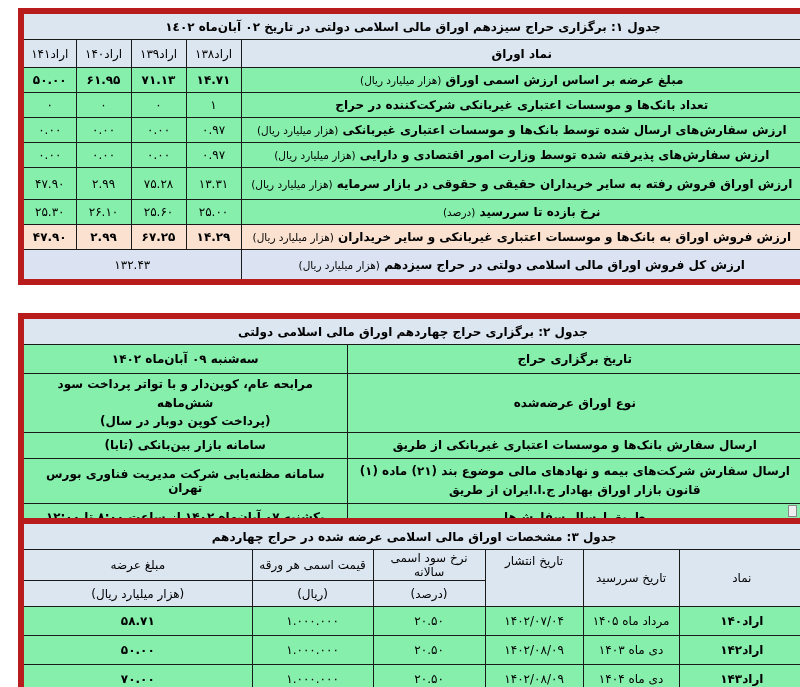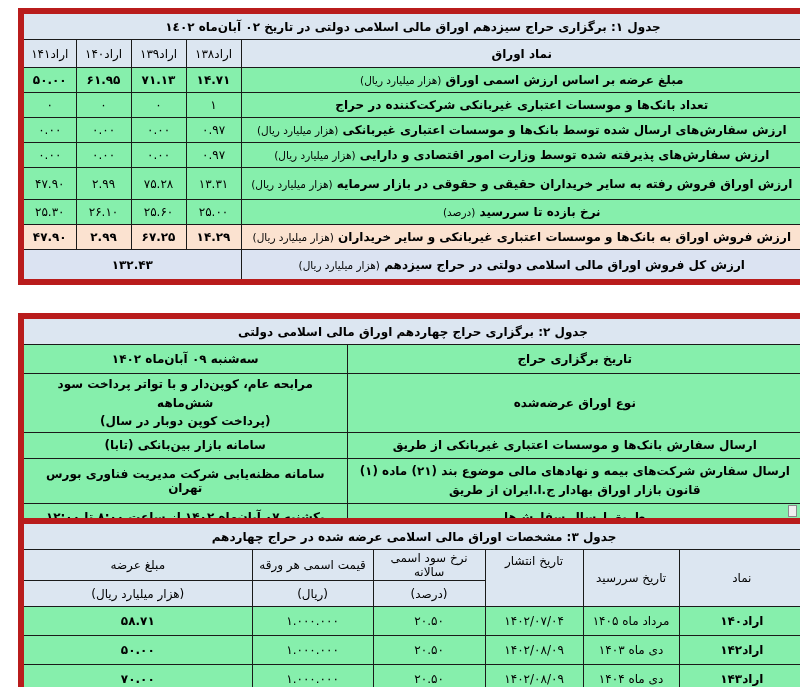--- a/index.html
+++ b/index.html
@@ -19,21 +19,21 @@
   .title-cell{
     background:#dce6f1;font-weight:bold;font-size:13px;height:23px;
   }
   .hdr{background:#dce6f1;}
   .lbl{text-align:right;font-weight:bold;font-size:12px;}
   .unit{font-weight:normal;font-size:10.5px;}
   .unit2{font-weight:normal;font-size:10.5px;}
   .num{font-size:12px;}
   .bv{font-weight:bold;}
   .hl td{background:#fbe2d0;}
-  .total-row td{background:#dbe3f2;font-weight:bold;}
+  .total-row td{background:#dbe3f2;font-weight:normal;}
   .total-row .lbl{font-weight:bold;}
   .pre{white-space:pre-line;line-height:1.55;}
   
   .t1{top:8px;}
   .t1 .hdr-row td{height:25px;text-align:center;}
   .t1 .r{height:25px;}
   .t1 .r-tall{height:32px;}
   .t1 .total-row td{height:27px;}
   
   .t2{top:313px;}

